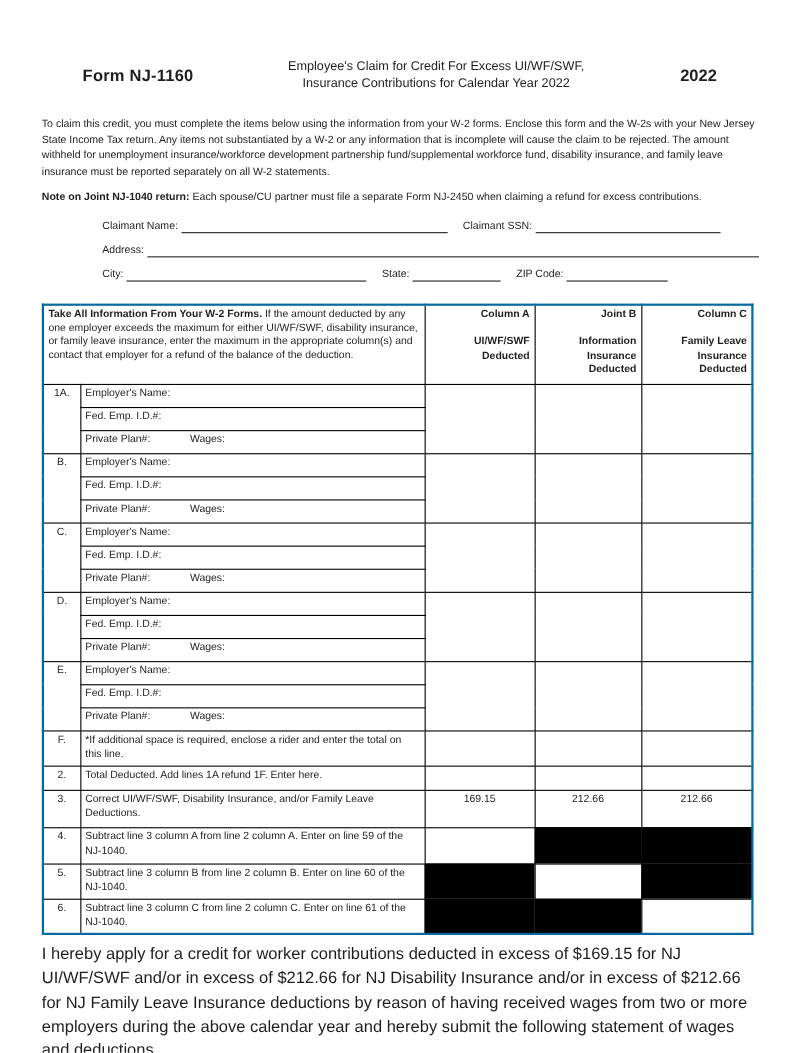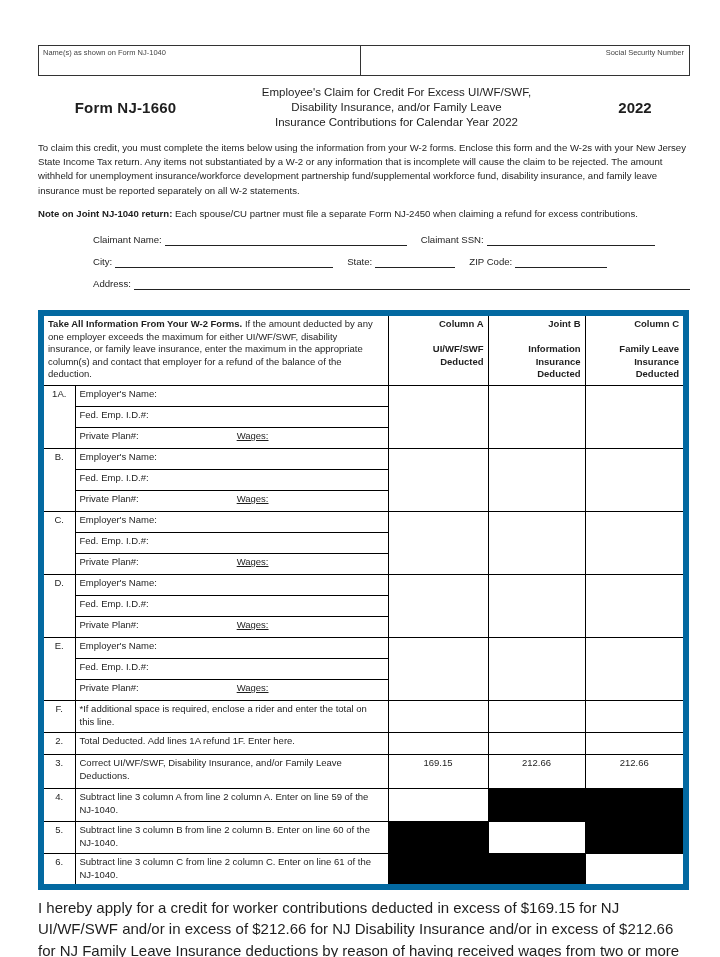--- a/index.html
+++ b/index.html
@@ -17,107 +17,98 @@
   .idbox .cell-left  { width:322px; border-right:1.5px solid #333; padding:2px 4px; font-size:7.5px; color:#444; }
   .idbox .cell-right { flex:1; padding:2px 5px; font-size:7.5px; color:#444; text-align:right; }
 
   
   .titlebar { display:flex; align-items:center; margin-top:9px; }
   .form-no { width:175px; text-align:center; font-size:15px; font-weight:bold; letter-spacing:.2px; }
   .title-center { flex:1; text-align:center; font-size:11.5px; line-height:1.32; }
   .year { width:110px; text-align:center; font-size:15px; font-weight:bold; }
 
   
-  .intro { margin-top:10px; font-size:9.6px; line-height:1.5; }
+  .intro { margin-top:22px; font-size:9.6px; line-height:1.5; }
   .note  { margin-top:9px; font-size:9.6px; line-height:1.5; }
   .note b { font-weight:bold; }
 
   
   .claimant { margin-top:13px; padding-left:55px; }
   .crow { display:flex; align-items:flex-start; height:22px; font-size:9.6px; }
   .crow .lbl { white-space:nowrap; padding-right:3px; }
   .fill { border-bottom:1.5px solid #222; height:12px; }
   .grow { flex:1; }
   .crow.r-pad { margin-right:70px; }
   .gap { width:14px; }
 
   
-  table.main { border-collapse:collapse; table-layout:fixed; width:645px; margin-top:10px; border:6px solid #0369a1; }
+  table.main { border-collapse:collapse; table-layout:fixed; width:645px; margin-top:10px; border:2px solid #0369a1; }
   table.main td { border:1px solid #000; font-size:9.5px; vertical-align:top; padding:2px 4px; }
   td.num { text-align:center; font-size:10px; padding-top:3px; }
   tr.gstart td { border-top:1.5px solid #000; }
   td.hdesc { padding:3px 5px; line-height:1.3; }
   td.hdesc .bold { font-weight:bold; }
   td.hcol { text-align:right; font-weight:bold; padding-top:4px; }
   td.hcol .coltitle { margin-bottom:14px; }
   td.hcol .colsub div { line-height:1.3; }
   tr.sub td.dlabel { height:21px; }
   td.val { text-align:center; vertical-align:middle; }
   td.blk { background:#000; }
   .pp-row { display:flex; }
-  .pp-row .wages { margin-left:98px;text-decoration:underline; }
+  .pp-row .wages { margin-left:36px; }
   td.ftext { line-height:1.35; }
   td.vmid { vertical-align:middle; }
 
   
   .decl { margin-top:7px; font-size:15px; line-height:1.45; }
   .sigrow { display:flex; align-items:flex-end; margin-top:17px; font-size:9.6px; }
   .sigrow .lbl { white-space:nowrap; padding-right:4px; }
   .sig-line { flex:1; margin-right:10px; }
   .date-line { width:168px; }
 </style>
 </head>
 <body>
 
 <div class="page">
 
-  <div class="idbox">
-    <div class="cell-left">
-      <span>Name(s) as shown on Form NJ-1040</span>
-    </div>
-    <div class="cell-right">
-      <span>Social Security Number</span>
-    </div>
-  </div>
 
   <div class="titlebar">
-    <div class="form-no">Form NJ-1660</div>
+    <div class="form-no">Form NJ-1160</div>
     <div class="title-center">
       <div>Employee's Claim for Credit For Excess UI/WF/SWF,</div>
-      <div>Disability Insurance, and/or Family Leave</div>
       <div>Insurance Contributions for Calendar Year 2022</div>
     </div>
     <div class="year">2022</div>
   </div>
 
   <p class="intro">To claim this credit, you must complete the items below using the information from your W-2 forms. Enclose this form and the W-2s with your New Jersey State Income Tax return. Any items not substantiated by a W-2 or any information that is incomplete will cause the claim to be rejected. The amount withheld for unemployment insurance/workforce development partnership fund/supplemental workforce fund, disability insurance, and family leave insurance must be reported separately on all W-2 statements.</p>
 
   <p class="note"><b>Note on Joint NJ-1040 return:</b><span> Each spouse/CU partner must file a separate Form NJ-2450 when claiming a refund for excess contributions.</span></p>
 
   <div class="claimant">
     <div class="crow">
       <span class="lbl">Claimant Name:</span>
       <span class="fill" style="width:242px"></span>
       <span class="gap"></span>
       <span class="lbl">Claimant SSN:</span>
       <span class="fill" style="width:168px"></span>
+    </div>
+    <div class="crow">
+      <span class="lbl">Address:</span>
+      <span class="fill grow"></span>
     </div>
     <div class="crow r-pad">
       <span class="lbl">City:</span>
       <span class="fill" style="width:218px"></span>
       <span class="gap"></span>
       <span class="lbl">State:</span>
       <span class="fill" style="width:80px"></span>
       <span class="gap"></span>
       <span class="lbl">ZIP Code:</span>
       <span class="fill" style="width:92px"></span>
-    </div>
-    <div class="crow">
-      <span class="lbl">Address:</span>
-      <span class="fill grow"></span>
     </div>
   </div>
 
   <table class="main">
     <colgroup>
         <col style="width:34px">
         <col style="width:313px">
         <col style="width:100px">
         <col style="width:97px">
         <col style="width:101px">

